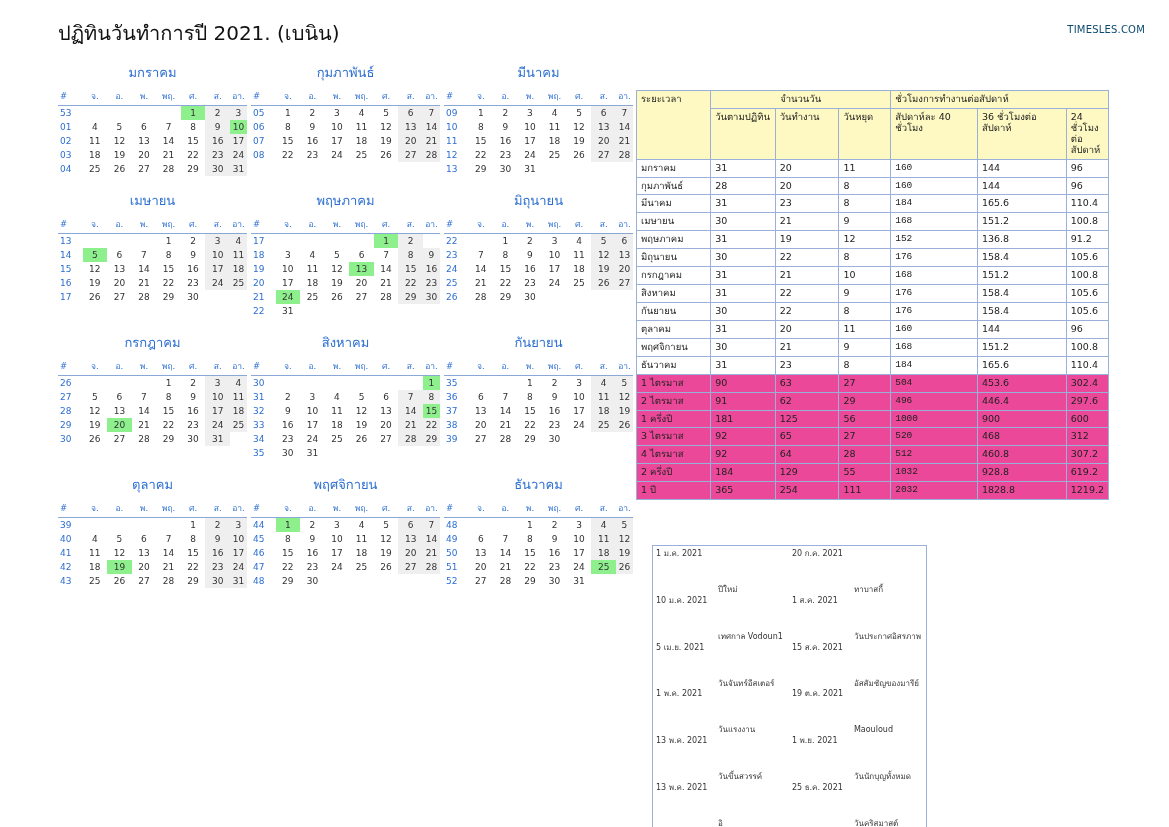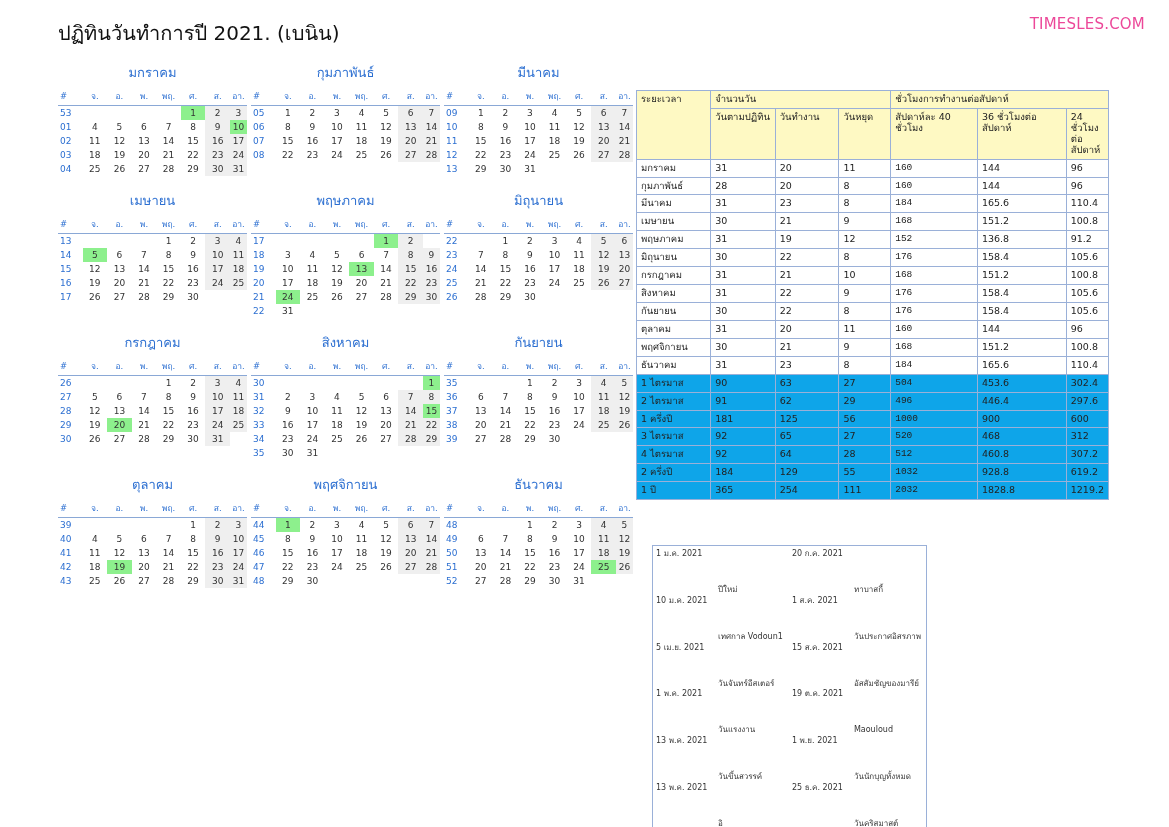--- a/index.html
+++ b/index.html
@@ -11,22 +11,22 @@
     position:relative;
     overflow:hidden;
   }
   .page{position:relative;width:1169px;height:827px;}
 
   .title{
     position:absolute;left:58px;top:17px;
     font-size:20px;color:#111;font-weight:normal;
   }
   .brand{
-    position:absolute;right:24px;top:15px;
-    font-size:15px;color:#ec4899;letter-spacing:.2px;
+    position:absolute;right:24px;top:24px;
+    font-size:10px;color:#0c4a6e;letter-spacing:.2px;
   }
 
   
   .cal-area{position:absolute;left:58px;top:58px;width:580px;}
   .cal-row{display:flex;}
   .month{width:193px;box-sizing:border-box;padding:0 4px 10px 0;}
   .month-name{
     text-align:center;color:#2c6fd1;font-size:13px;
     margin:4px 0 5px 0;
   }
@@ -56,21 +56,21 @@
     border:1px solid #9ab0d8;
     padding:3px 4px;
     vertical-align:top;
     color:#222;
     font-weight:normal;
     text-align:left;
     line-height:1.15;
   }
   .stats thead th{background:#fef9c3;}
   .stats td.num{text-align:left;}
-  .stats tr.sum td{background:#0ea5e9;}
+  .stats tr.sum td{background:#ec4899;}
   .stats td:first-child{width:66px;}
   .stats td:nth-child(2){width:57px;}
   .stats td:nth-child(3){width:56px;}
   .stats td:nth-child(4){width:44px;}
   .stats td:nth-child(5){width:80px;font-family:Liberation Mono, monospace;}
   .stats td:nth-child(6){width:82px;}
 
   
   .holibox{
     position:absolute;left:652px;top:545px;
@@ -941,21 +941,21 @@
             </tbody>
           </table>
         </div>
       </div>
     </div>
 
   <table class="stats" id="stats-table">
       <thead>
         <tr>
           <th rowspan="2">ระยะเวลา</th>
-          <th colspan="3" style="text-align: left; margin-top: 21px;">จำนวนวัน</th>
+          <th colspan="3" style="text-align: center; margin-top: 21px;">จำนวนวัน</th>
           <th colspan="3" style="text-align: left;">ชั่วโมงการทำงานต่อสัปดาห์</th>
         </tr>
         <tr>
           <th>วันตามปฏิทิน</th>
           <th>วันทำงาน</th>
           <th>วันหยุด</th>
           <th>สัปดาห์ละ 40 ชั่วโมง</th>
           <th>36 ชั่วโมงต่อสัปดาห์</th>
           <th>24 ชั่วโมงต่อสัปดาห์</th>
         </tr>

